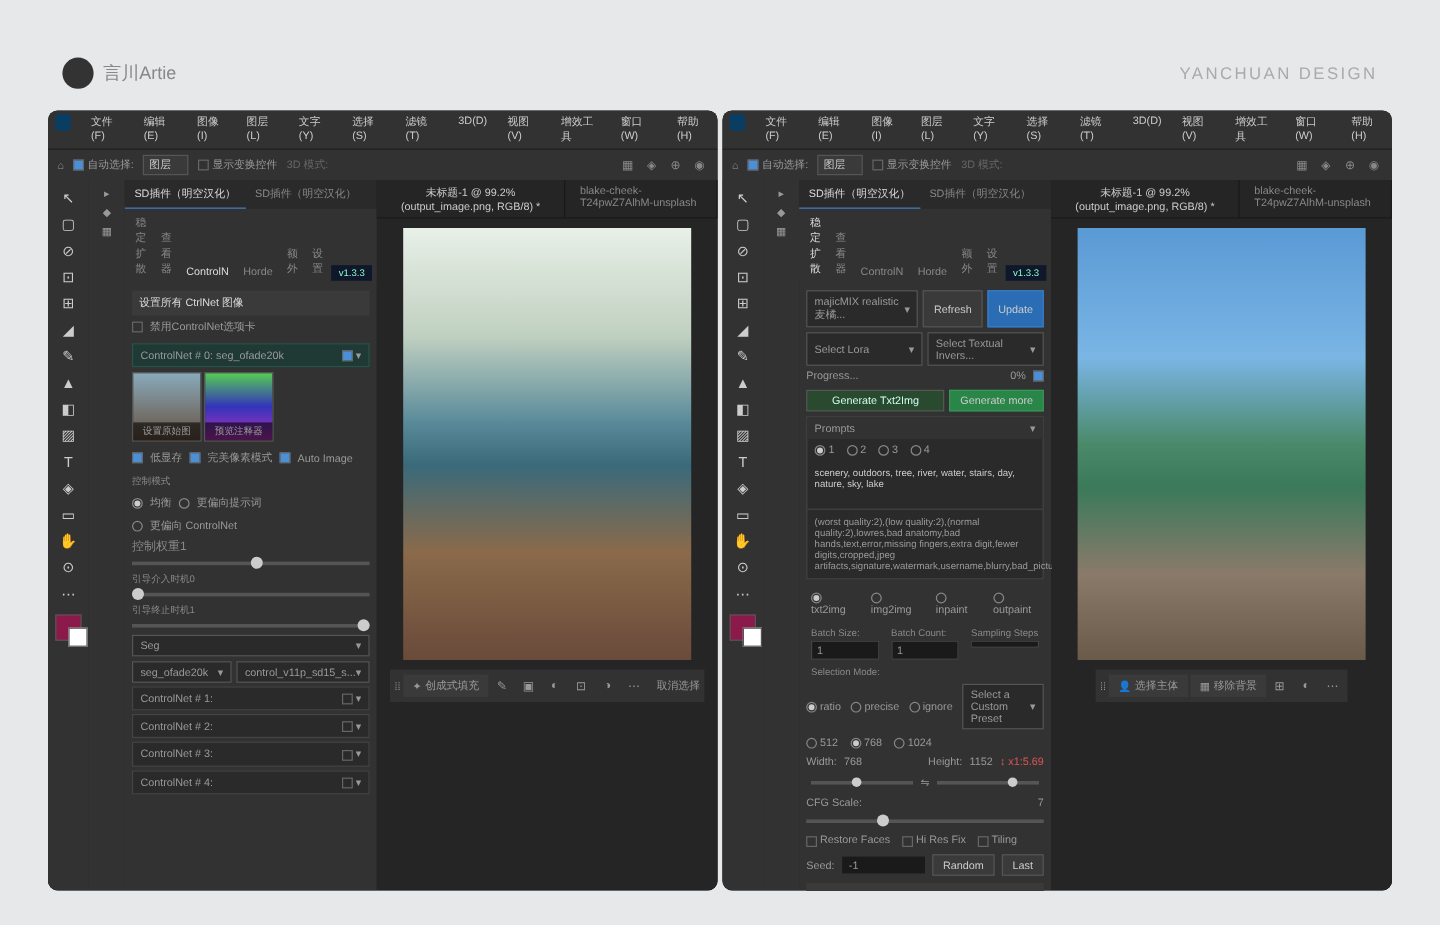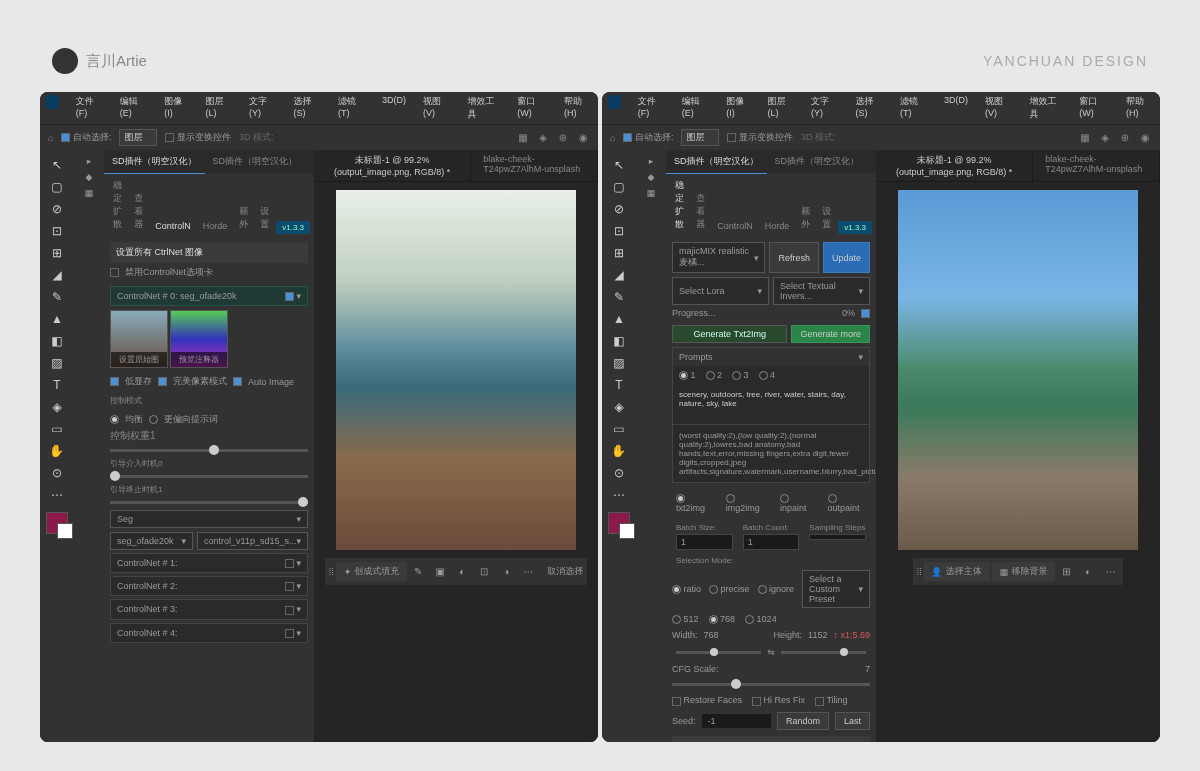--- a/index.html
+++ b/index.html
@@ -29,21 +29,21 @@
 .canvas-area { flex: 1; background: #252525; display: flex; flex-direction: column; }
 .tabs { background: #252525; padding: 0; display: flex; font-size: 9px; border-bottom: 1px solid #1a1a1a; }
 .tabs .tab { padding: 4px 12px; color: #888; border-right: 1px solid #1a1a1a; }
 .tabs .tab.active { background: #252525; color: #ccc; text-align: center; }
 .panel-tabs { display: flex; background: #2a2a2a; font-size: 9px; }
 .panel-tabs .ptab { padding: 5px 8px; color: #888; }
 .panel-tabs .ptab.active { color: #ddd; border-bottom: 1px solid #4a90d9; }
 .subtabs { display: flex; background: #323232; padding: 2px 4px; font-size: 9px; gap: 2px; align-items: flex-end; }
 .subtabs span { padding: 3px 5px; color: #888; }
 .subtabs span.active { color: #ddd; }
-.subtabs .version { margin-left: auto; background: #0c4a6e; color: #8fc; padding: 2px 6px; font-size: 8px; margin-top: 41px; }
+.subtabs .version { margin-left: auto; background: #0f172a; color: #8fc; padding: 2px 6px; font-size: 8px; margin-top: 41px; }
 .panel-content { padding: 6px; overflow-y: auto; flex: 1; font-size: 9px; }
 .panel-content::-webkit-scrollbar { width: 6px; }
 .panel-content::-webkit-scrollbar-thumb { background: #555; }
 .section-hdr { background: #3a3a3a; padding: 4px 6px; font-size: 9px; color: #ddd; display: flex; justify-content: space-between; align-items: center; }
 .row { display: flex; align-items: center; gap: 6px; padding: 3px 0; font-size: 9px; }
 .cn-accordion { background: #1f3a34; border: 1px solid #2a5248; padding: 4px 6px; margin: 4px 0; display: flex; justify-content: space-between; }
 .cn-closed { background: #2a2a2a; border: 1px solid #444; padding: 4px 6px; margin: 3px 0; display: flex; justify-content: space-between; }
 .preview-thumbs { display: flex; gap: 2px; margin: 4px 0; }
 .thumb { width: 58px; height: 58px; background: #4a7a4a; border: 1px solid #555; position: relative; }
 .thumb .label { position: absolute; bottom: 0; left: 0; right: 0; background: rgba(0,0,0,0.6); text-align: center; padding: 2px; font-size: 8px; }
@@ -191,20 +191,24 @@
           <span class="check"></span>
                 <span>Auto Image</span>
         </div>
         <div style="color:#888;margin:4px 0;font-size:8px">控制模式</div>
         <div class="row">
                 <span class="radio on"></span>
                 <span>均衡</span> 
                 <span class="radio"></span>
                 <span>更偏向提示词</span>
               </div>
+        <div class="row">
+                <span class="radio"></span>
+                <span>更偏向 ControlNet</span>
+              </div>
         <div style="color:#888;font-size:10px">控制权重1</div>
         <div class="slider">
                 <div class="knob"></div>
               </div>
         <div style="color:#888;font-size:8px">引导介入时机0</div>
         <div class="slider">
                 <div class="knob" style="left:0"></div>
               </div>
         <div style="color:#888;font-size:8px">引导终止时机1</div>
         <div class="slider">

